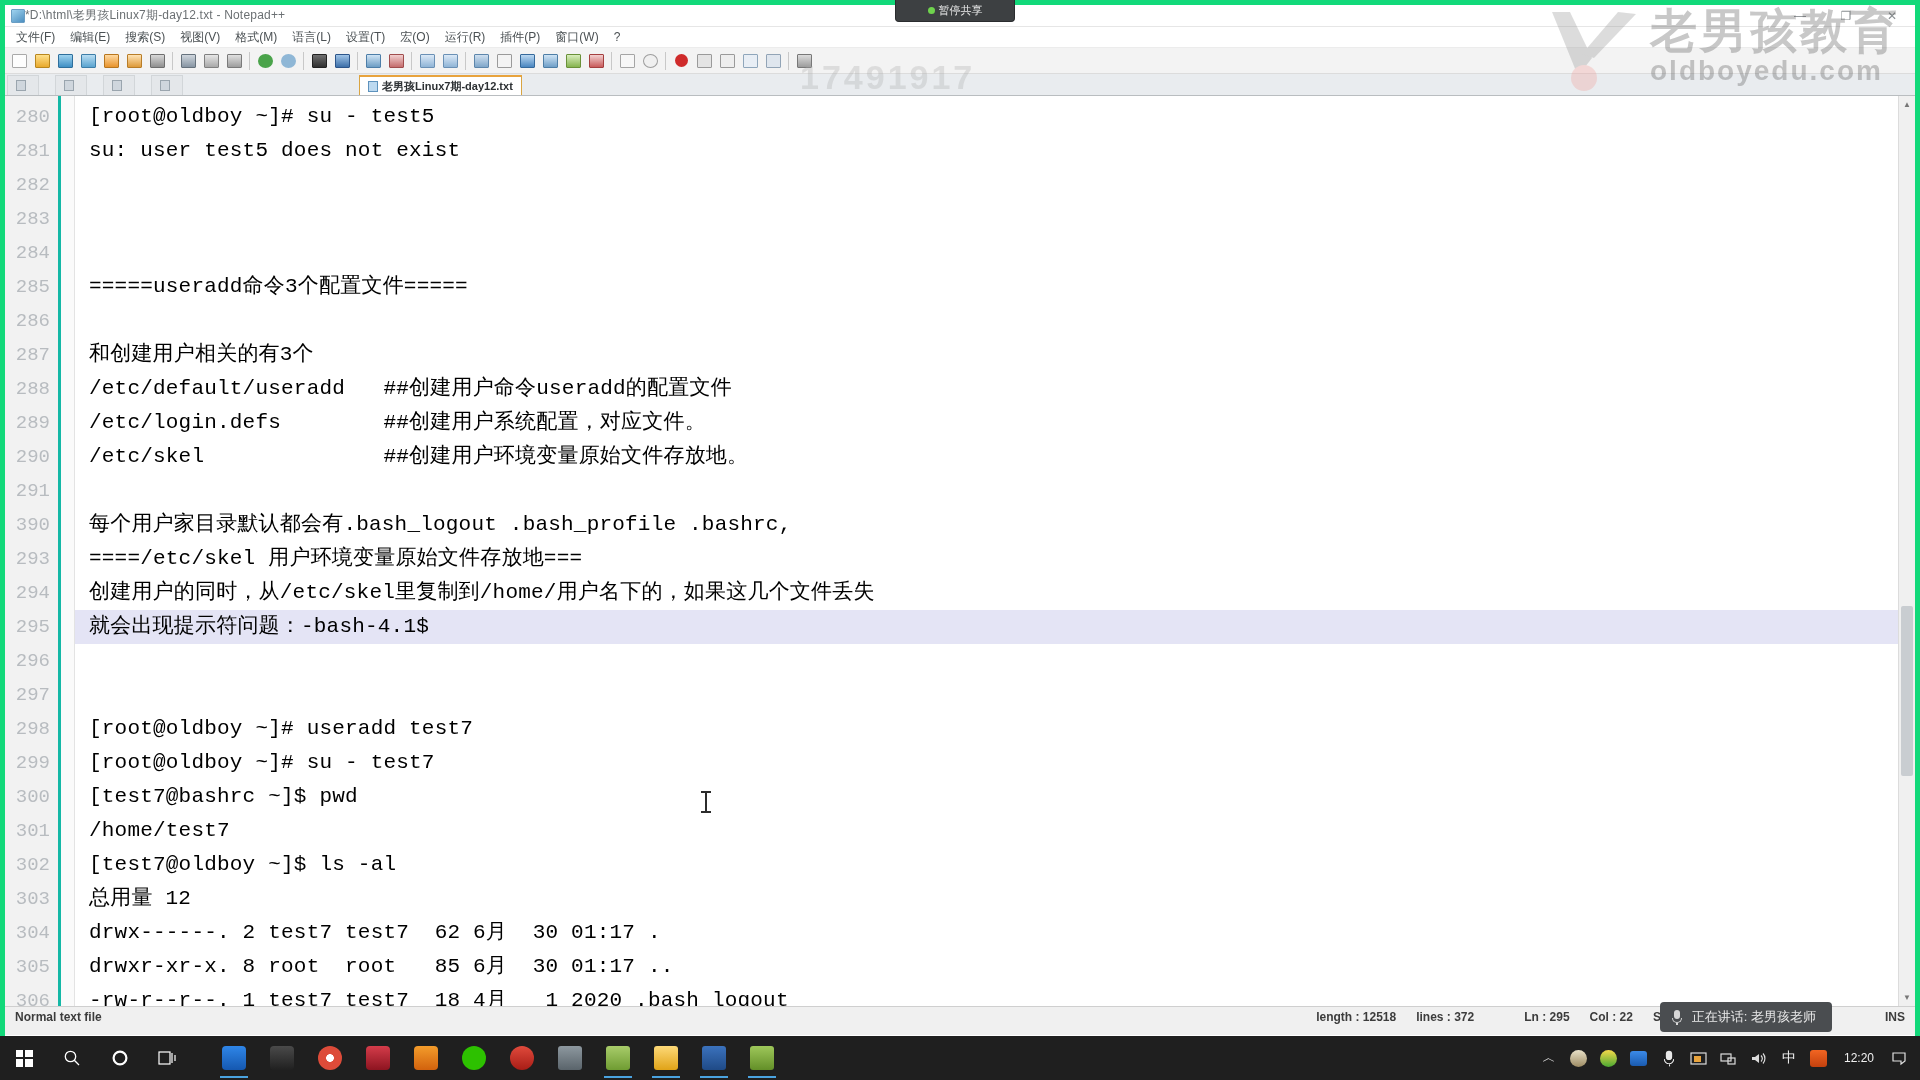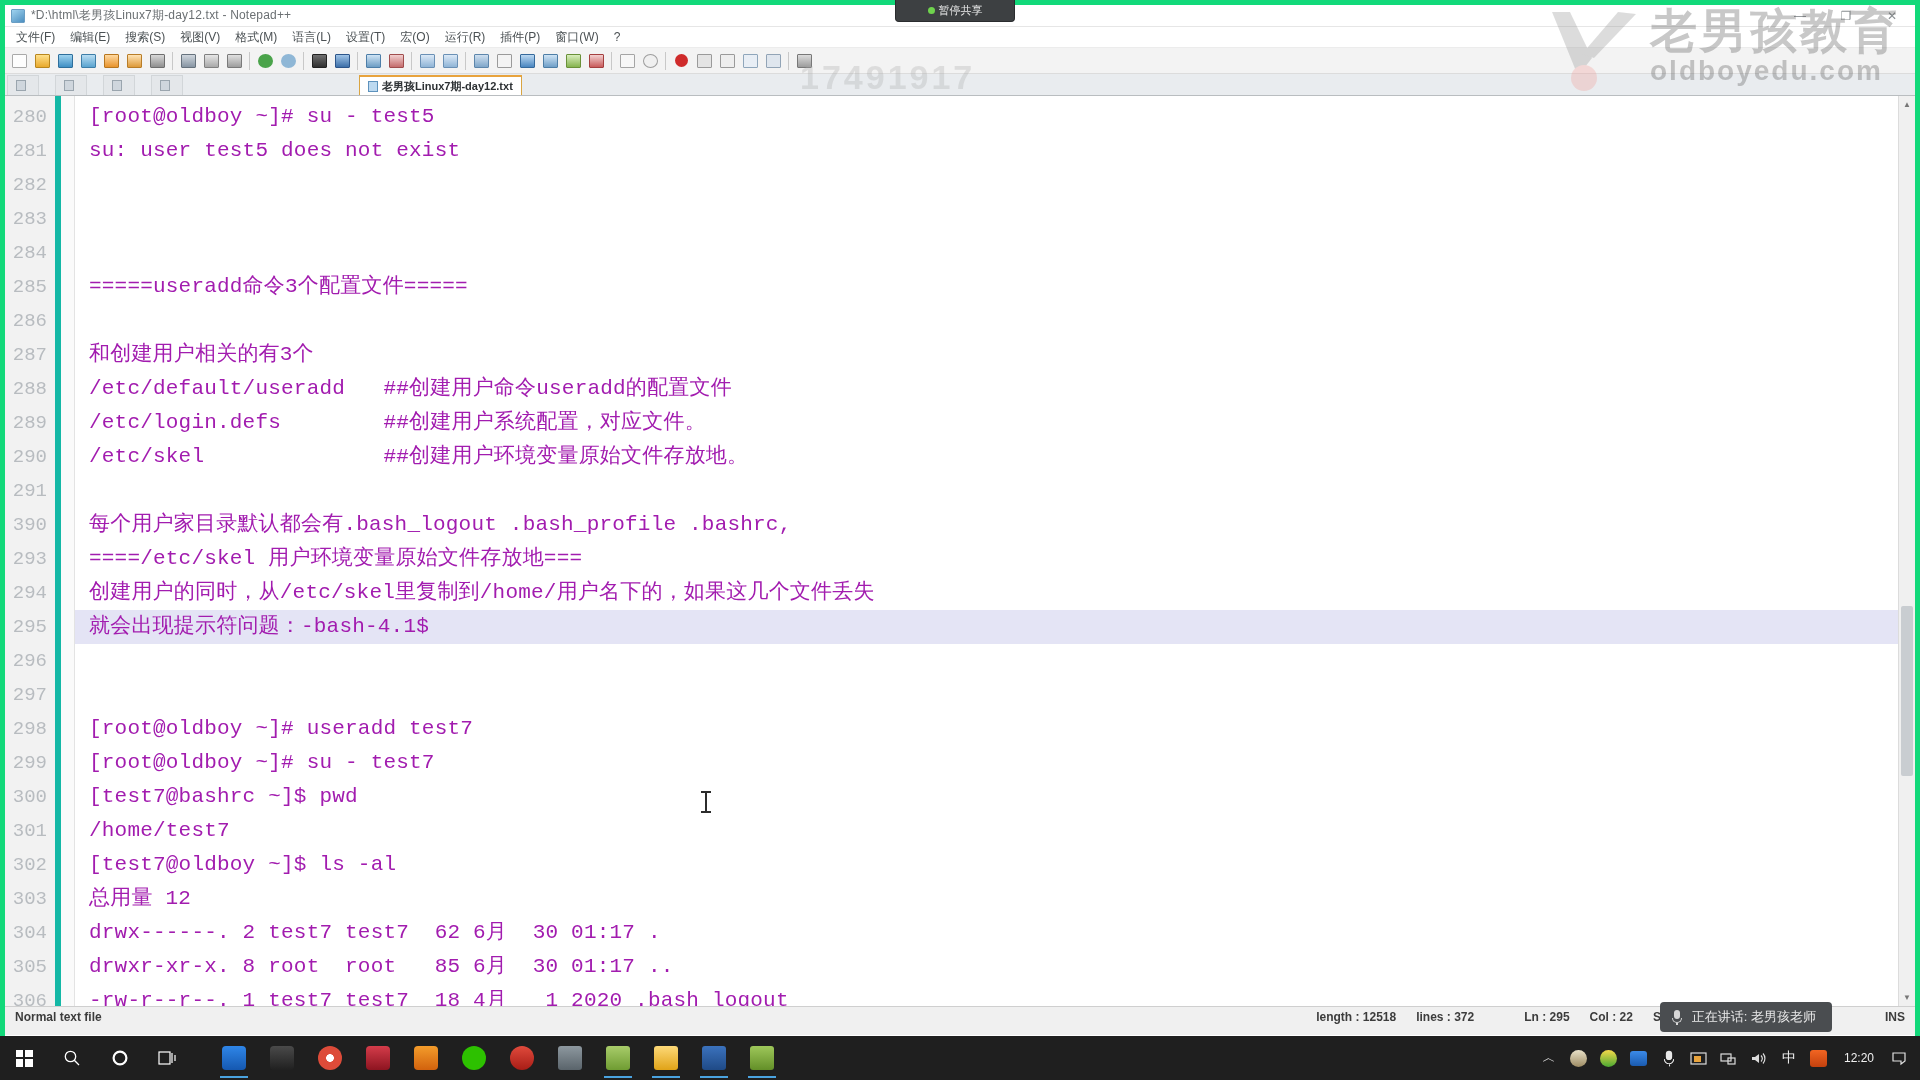--- a/index.html
+++ b/index.html
@@ -24,21 +24,21 @@
     display: flex; align-items: center; justify-content: center; gap: 4px;
     color: #e8e8e8; font-size: 11px;
   }
   .share-bar .dot { width: 7px; height: 7px; border-radius: 50%; background: #6fd34d; }
 
   
   .npp { position: absolute; left: 5px; top: 5px; width: 1910px; height: 1030px; background:#f0f0f0; }
 
   .titlebar {
     position: relative; height: 22px; background: #ffffff;
-    display: flex; align-items: center; padding-left: 6px; gap: 6px;
+    display: flex; align-items: center; padding-left: 6px; 
     border-bottom: 1px solid #e6e6e6;
     text-align: right;
   }
   .title-ico {
     width: 14px; height: 14px; background: linear-gradient(145deg,#9fd3ef,#4d8fc0);
     border: 1px solid #6a9ec4; border-radius: 1px;
   }
   .title-text { font-size: 12px; color: #6b7073; white-space: nowrap; letter-spacing: .2px; }
   .win-btns { position: absolute; right: 0; top: 0; height: 22px; display: flex; }
   .win-btn { width: 46px; height: 22px; display:flex; align-items:center; justify-content:center;
@@ -63,29 +63,29 @@
          border: 1px solid #bfc4c7; border-bottom: none; margin-right: 16px;
          max-width: 190px; overflow: hidden; white-space: nowrap; }
   .tab.inactive { color: #b8bcbf; background:#e4e7ea; border-color:#d2d6d9; }
   .tab.active { background:#ffffff; border-color:#d9a441; border-top: 2px solid #e8a33d;
                 color:#2c3033; font-weight: 600; }
   .tab .tab-ico { width: 10px; height: 11px; background:#cfd6dd; border:1px solid #9aa5ae; }
   .tab.active .tab-ico { background:#bcd9f0; border-color:#5d92bd; }
 
   
   .editor-wrap { position: relative; height: 910px; background:#ffffff; display:flex; overflow:hidden; }
-  .gutter { width: 56px; background: #f2f2f2; border-right: 6px solid #14b8a6;
+  .gutter { width: 56px; background: #f2f2f2; border-right: 3px solid #14b8a6;
             flex: 0 0 56px; padding-top: 4px; }
   .gutter .ln { height: 34px; line-height: 34px; text-align: right; padding-right: 8px;
                 font-family: "Liberation Mono", monospace; font-size: 19px; color: #b8bcc0; }
   .fold { width: 14px; background:#fafafa; border-right: 1px solid #e3e3e3; flex: 0 0 14px; }
   .code { flex: 1 1 auto; padding-top: 4px; position: relative; background:#fff; }
   .code .row { height: 34px; line-height: 34px; white-space: pre;
                font-family: "Liberation Mono", "DejaVu Sans Mono", monospace;
-               font-size: 21px; color: #a21caf; padding-left: 14px; letter-spacing: .2px; }
+               font-size: 21px; color: #000000; padding-left: 14px; letter-spacing: .2px; }
   .code .row.cur { background: #e4e4f5; }
 
   .caret-mouse { position: absolute; left: 700px; top: 695px; width: 2px; height: 22px;
                  background: #2c2c2c; z-index: 5; }
   .caret-mouse::before, .caret-mouse::after {
     content:""; position:absolute; left:-4px; width:10px; height:2px; background:#2c2c2c; }
   .caret-mouse::before { top:0; } .caret-mouse::after { bottom:0; }
 
   
   .vscroll { position:absolute; right:0; top:0; width: 17px; height: 100%; background:#f0f0f0;

